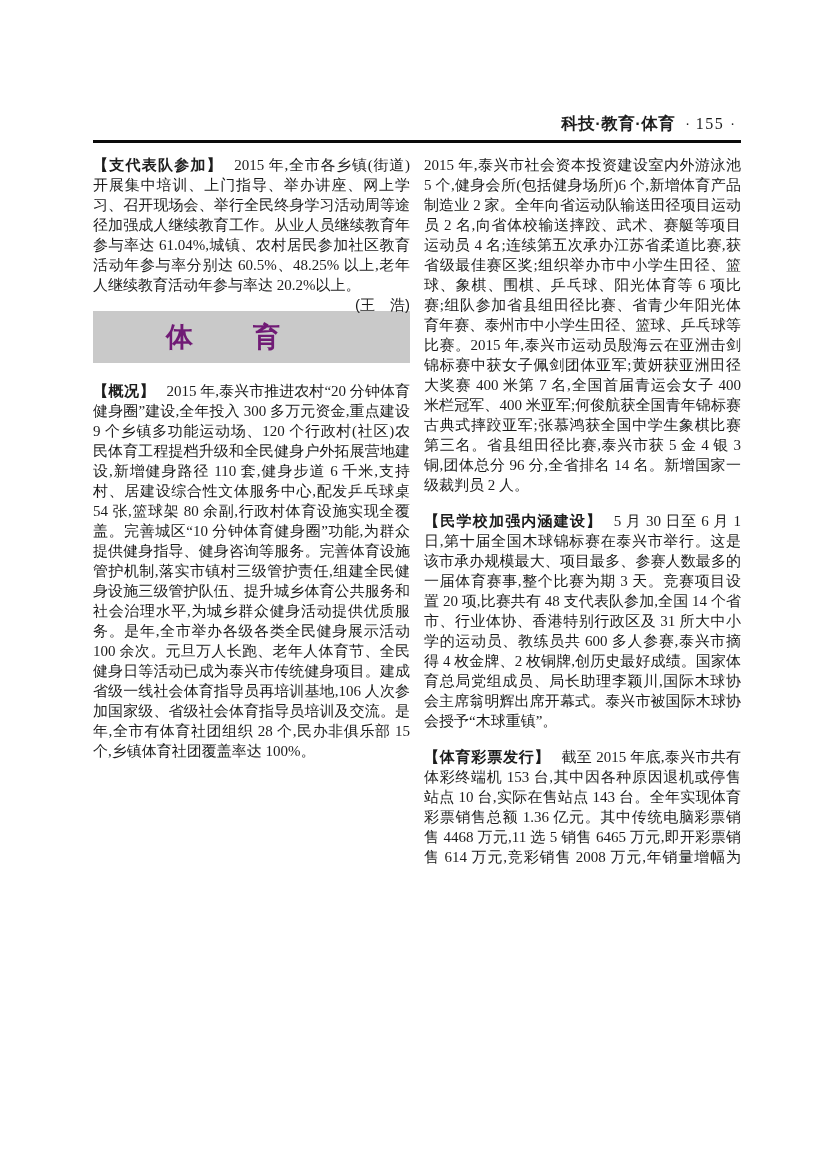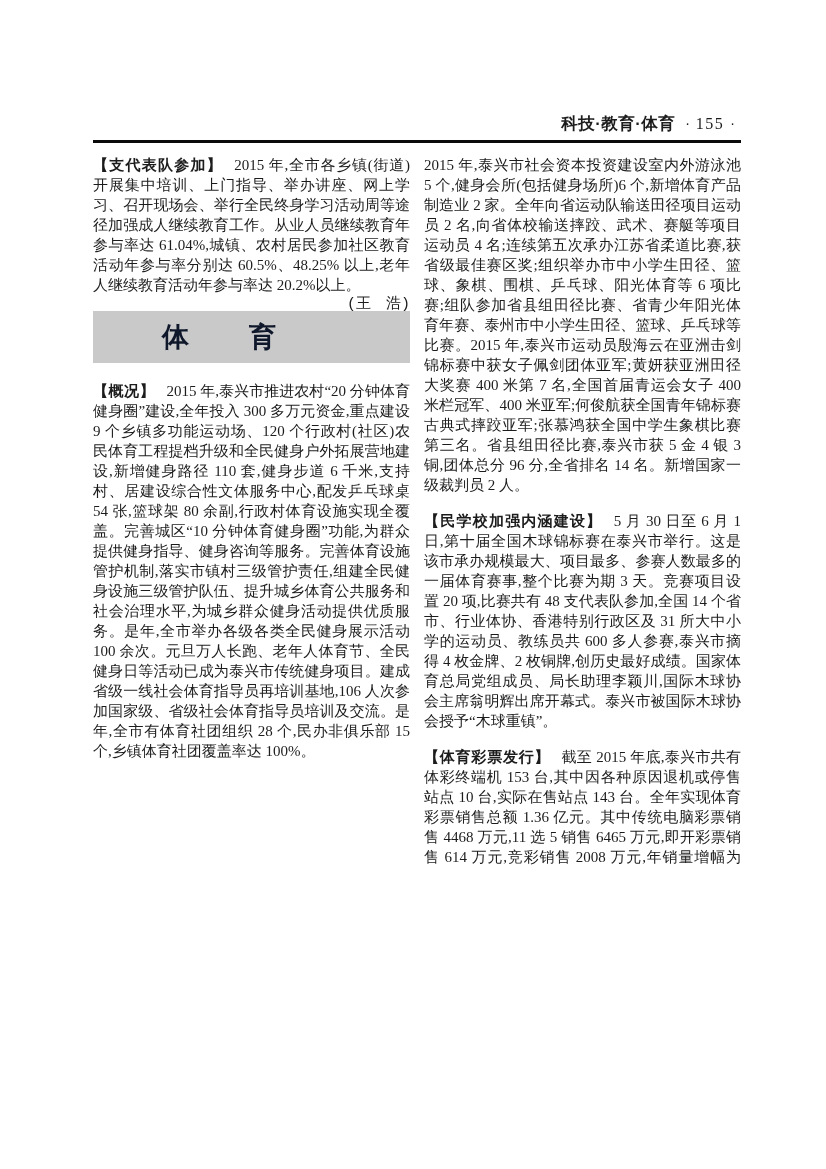--- a/index.html
+++ b/index.html
@@ -62,31 +62,31 @@
   }
   .para:last-child { margin-bottom: 0; }
   .entry-label {
     font-family: "Liberation Sans", "DejaVu Sans", sans-serif;
     font-weight: bold;
     margin-right: 0.75em;
     letter-spacing: 0.5px;
   }
   .byline {
     float: right;
-    font-family: Liberation Mono, monospace;
+    font-family: Liberation Sans, sans-serif;
   }
   .section-banner {
     background: #c9c9c9;
     height: 52px;
     line-height: 52px;
     text-align: center;
     font-family: "Liberation Sans", "DejaVu Sans", sans-serif;
     font-weight: bold;
     font-size: 27px;
-    color: #0f172a;
+    color: #701a75;
     margin: 12px 0 18px 0;
     letter-spacing: 2px;
   }
 </style>
 </head>
 <body>
 
 <div class="page">
 
   <div class="page-header">

